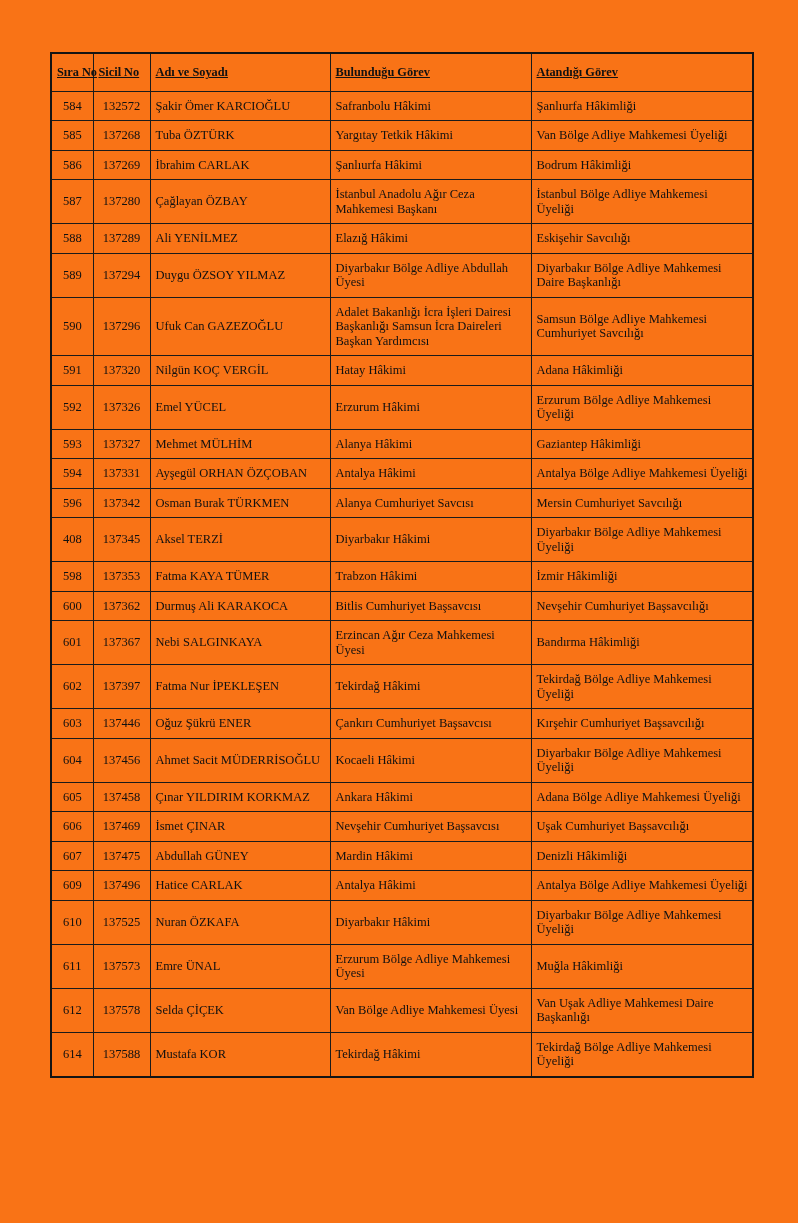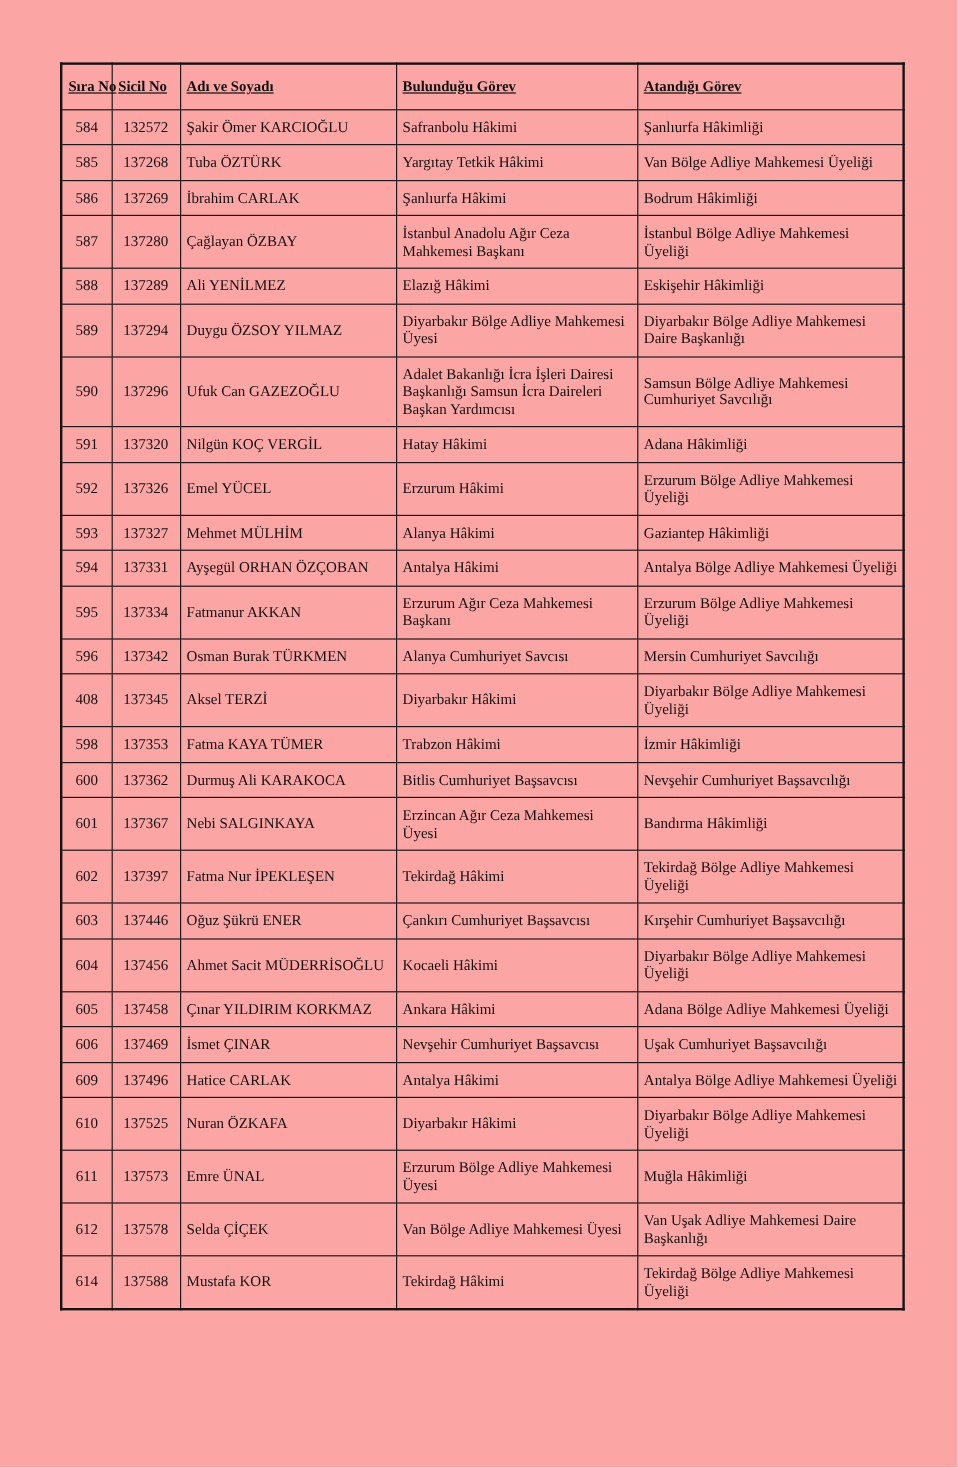--- a/index.html
+++ b/index.html
@@ -3,21 +3,21 @@
 <meta charset="utf-8">
 <style>
   * { margin:0; padding:0; box-sizing:border-box; }
   html,body { width:798px; height:1223px; background:#f7f7f5; }
   body {
     font-family:"Liberation Serif","DejaVu Serif",serif;
     color:#111;
     position:relative;
   }
   .page {
-    position:absolute; inset:0; background:#fca5a5;
+    position:absolute; inset:0; background:#f97316;
   }
   table.doc-table {
     position:absolute;
     left:50px; top:52px;
     width:702px;
     border-collapse:collapse;
     table-layout:fixed;
     border:2.5px solid #141414;
   }
   col.c-sira  { width:42px;  }
@@ -95,28 +95,28 @@
     <td>Çağlayan ÖZBAY</td>
     <td>İstanbul Anadolu Ağır Ceza Mahkemesi Başkanı</td>
     <td>İstanbul Bölge Adliye Mahkemesi Üyeliği</td>
   </tr>
 
   <tr>
     <td class="num">588</td>
     <td class="num">137289</td>
     <td>Ali YENİLMEZ</td>
     <td>Elazığ Hâkimi</td>
-    <td>Eskişehir Hâkimliği</td>
+    <td>Eskişehir Savcılığı</td>
   </tr>
 
   <tr>
     <td class="num">589</td>
     <td class="num">137294</td>
     <td>Duygu ÖZSOY YILMAZ</td>
-    <td>Diyarbakır Bölge Adliye Mahkemesi Üyesi</td>
+    <td>Diyarbakır Bölge Adliye Abdullah Üyesi</td>
     <td>Diyarbakır Bölge Adliye Mahkemesi Daire Başkanlığı</td>
   </tr>
 
   <tr>
     <td class="num">590</td>
     <td class="num">137296</td>
     <td>Ufuk Can GAZEZOĞLU</td>
     <td>Adalet Bakanlığı İcra İşleri Dairesi Başkanlığı Samsun İcra Daireleri Başkan Yardımcısı</td>
     <td>Samsun Bölge Adliye Mahkemesi Cumhuriyet Savcılığı</td>
   </tr>
@@ -146,27 +146,20 @@
   </tr>
 
   <tr>
     <td class="num">594</td>
     <td class="num">137331</td>
     <td>Ayşegül ORHAN ÖZÇOBAN</td>
     <td>Antalya Hâkimi</td>
     <td>Antalya Bölge Adliye Mahkemesi Üyeliği</td>
   </tr>
 
-  <tr>
-    <td class="num">595</td>
-    <td class="num">137334</td>
-    <td>Fatmanur AKKAN</td>
-    <td>Erzurum Ağır Ceza Mahkemesi Başkanı</td>
-    <td>Erzurum Bölge Adliye Mahkemesi Üyeliği</td>
-  </tr>
 
   <tr>
     <td class="num">596</td>
     <td class="num">137342</td>
     <td>Osman Burak TÜRKMEN</td>
     <td>Alanya Cumhuriyet Savcısı</td>
     <td>Mersin Cumhuriyet Savcılığı</td>
   </tr>
 
   <tr>
@@ -235,20 +228,27 @@
   </tr>
 
   <tr>
     <td class="num">606</td>
     <td class="num">137469</td>
     <td>İsmet ÇINAR</td>
     <td>Nevşehir Cumhuriyet Başsavcısı</td>
     <td>Uşak Cumhuriyet Başsavcılığı</td>
   </tr>
 
+  <tr>
+    <td class="num">607</td>
+    <td class="num">137475</td>
+    <td>Abdullah GÜNEY</td>
+    <td>Mardin Hâkimi</td>
+    <td>Denizli Hâkimliği</td>
+  </tr>
 
 
   <tr>
     <td class="num">609</td>
     <td class="num">137496</td>
     <td>Hatice CARLAK</td>
     <td>Antalya Hâkimi</td>
     <td>Antalya Bölge Adliye Mahkemesi Üyeliği</td>
   </tr>
 

